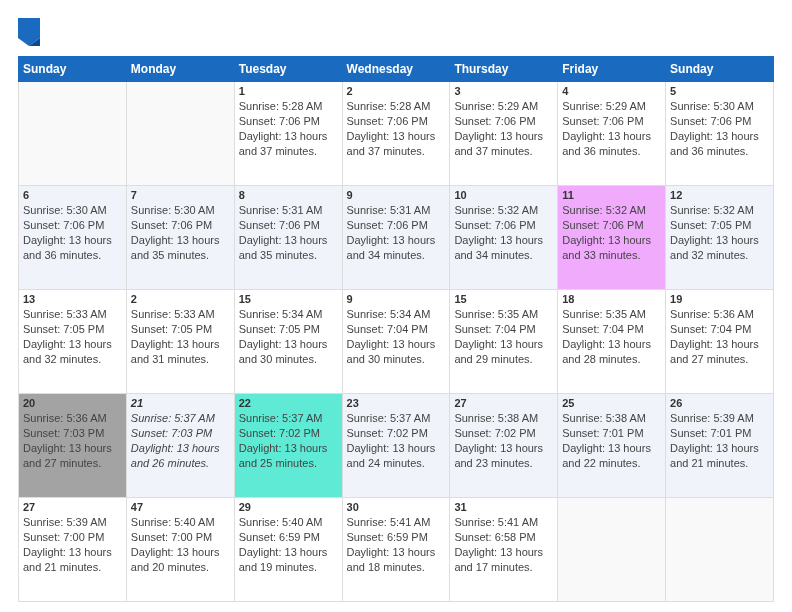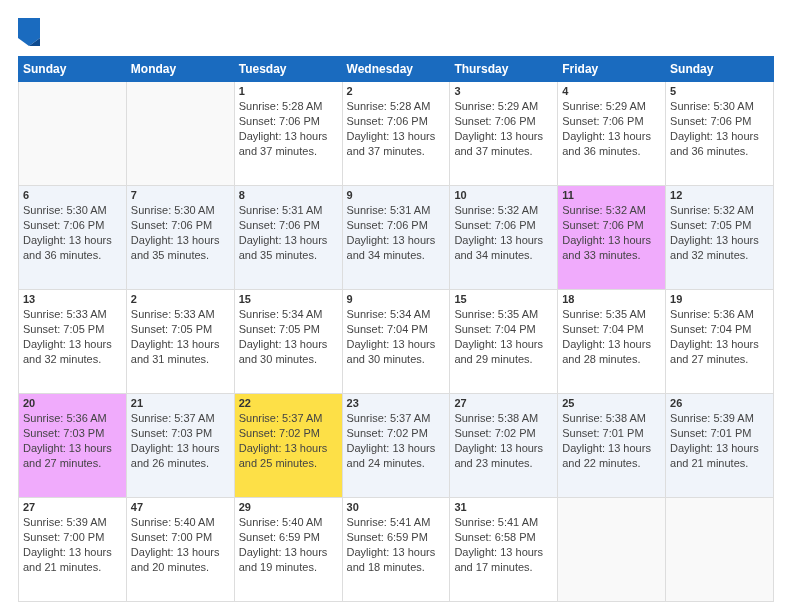--- a/index.html
+++ b/index.html
@@ -249,33 +249,33 @@
 Daylight: 13 hours and 28 minutes.</div>
           </td>
           <td>
             <div class="day-num">19</div>
             <div class="day-info" style="white-space: pre-line;">Sunrise: 5:36 AM
 Sunset: 7:04 PM
 Daylight: 13 hours and 27 minutes.</div>
           </td>
         </tr>
         <tr>
-          <td style="background: #f0abfc; margin-top: 28px;">
+          <td style="background: #a3a3a3; margin-top: 28px;">
             <div class="day-num">20</div>
             <div class="day-info" style="white-space: pre-line;">Sunrise: 5:36 AM
 Sunset: 7:03 PM
 Daylight: 13 hours and 27 minutes.</div>
           </td>
-          <td style="background: rgb(240, 244, 250);">
+          <td style="background: rgb(240, 244, 250); font-style: italic;">
             <div class="day-num">21</div>
             <div class="day-info" style="white-space: pre-line;">Sunrise: 5:37 AM
 Sunset: 7:03 PM
 Daylight: 13 hours and 26 minutes.</div>
           </td>
-          <td style="background: #fde047;">
+          <td style="background: #5eead4;">
             <div class="day-num">22</div>
             <div class="day-info" style="white-space: pre-line;">Sunrise: 5:37 AM
 Sunset: 7:02 PM
 Daylight: 13 hours and 25 minutes.</div>
           </td>
           <td style="background: rgb(240, 244, 250);">
             <div class="day-num">23</div>
             <div class="day-info" style="white-space: pre-line;">Sunrise: 5:37 AM
 Sunset: 7:02 PM
 Daylight: 13 hours and 24 minutes.</div>

